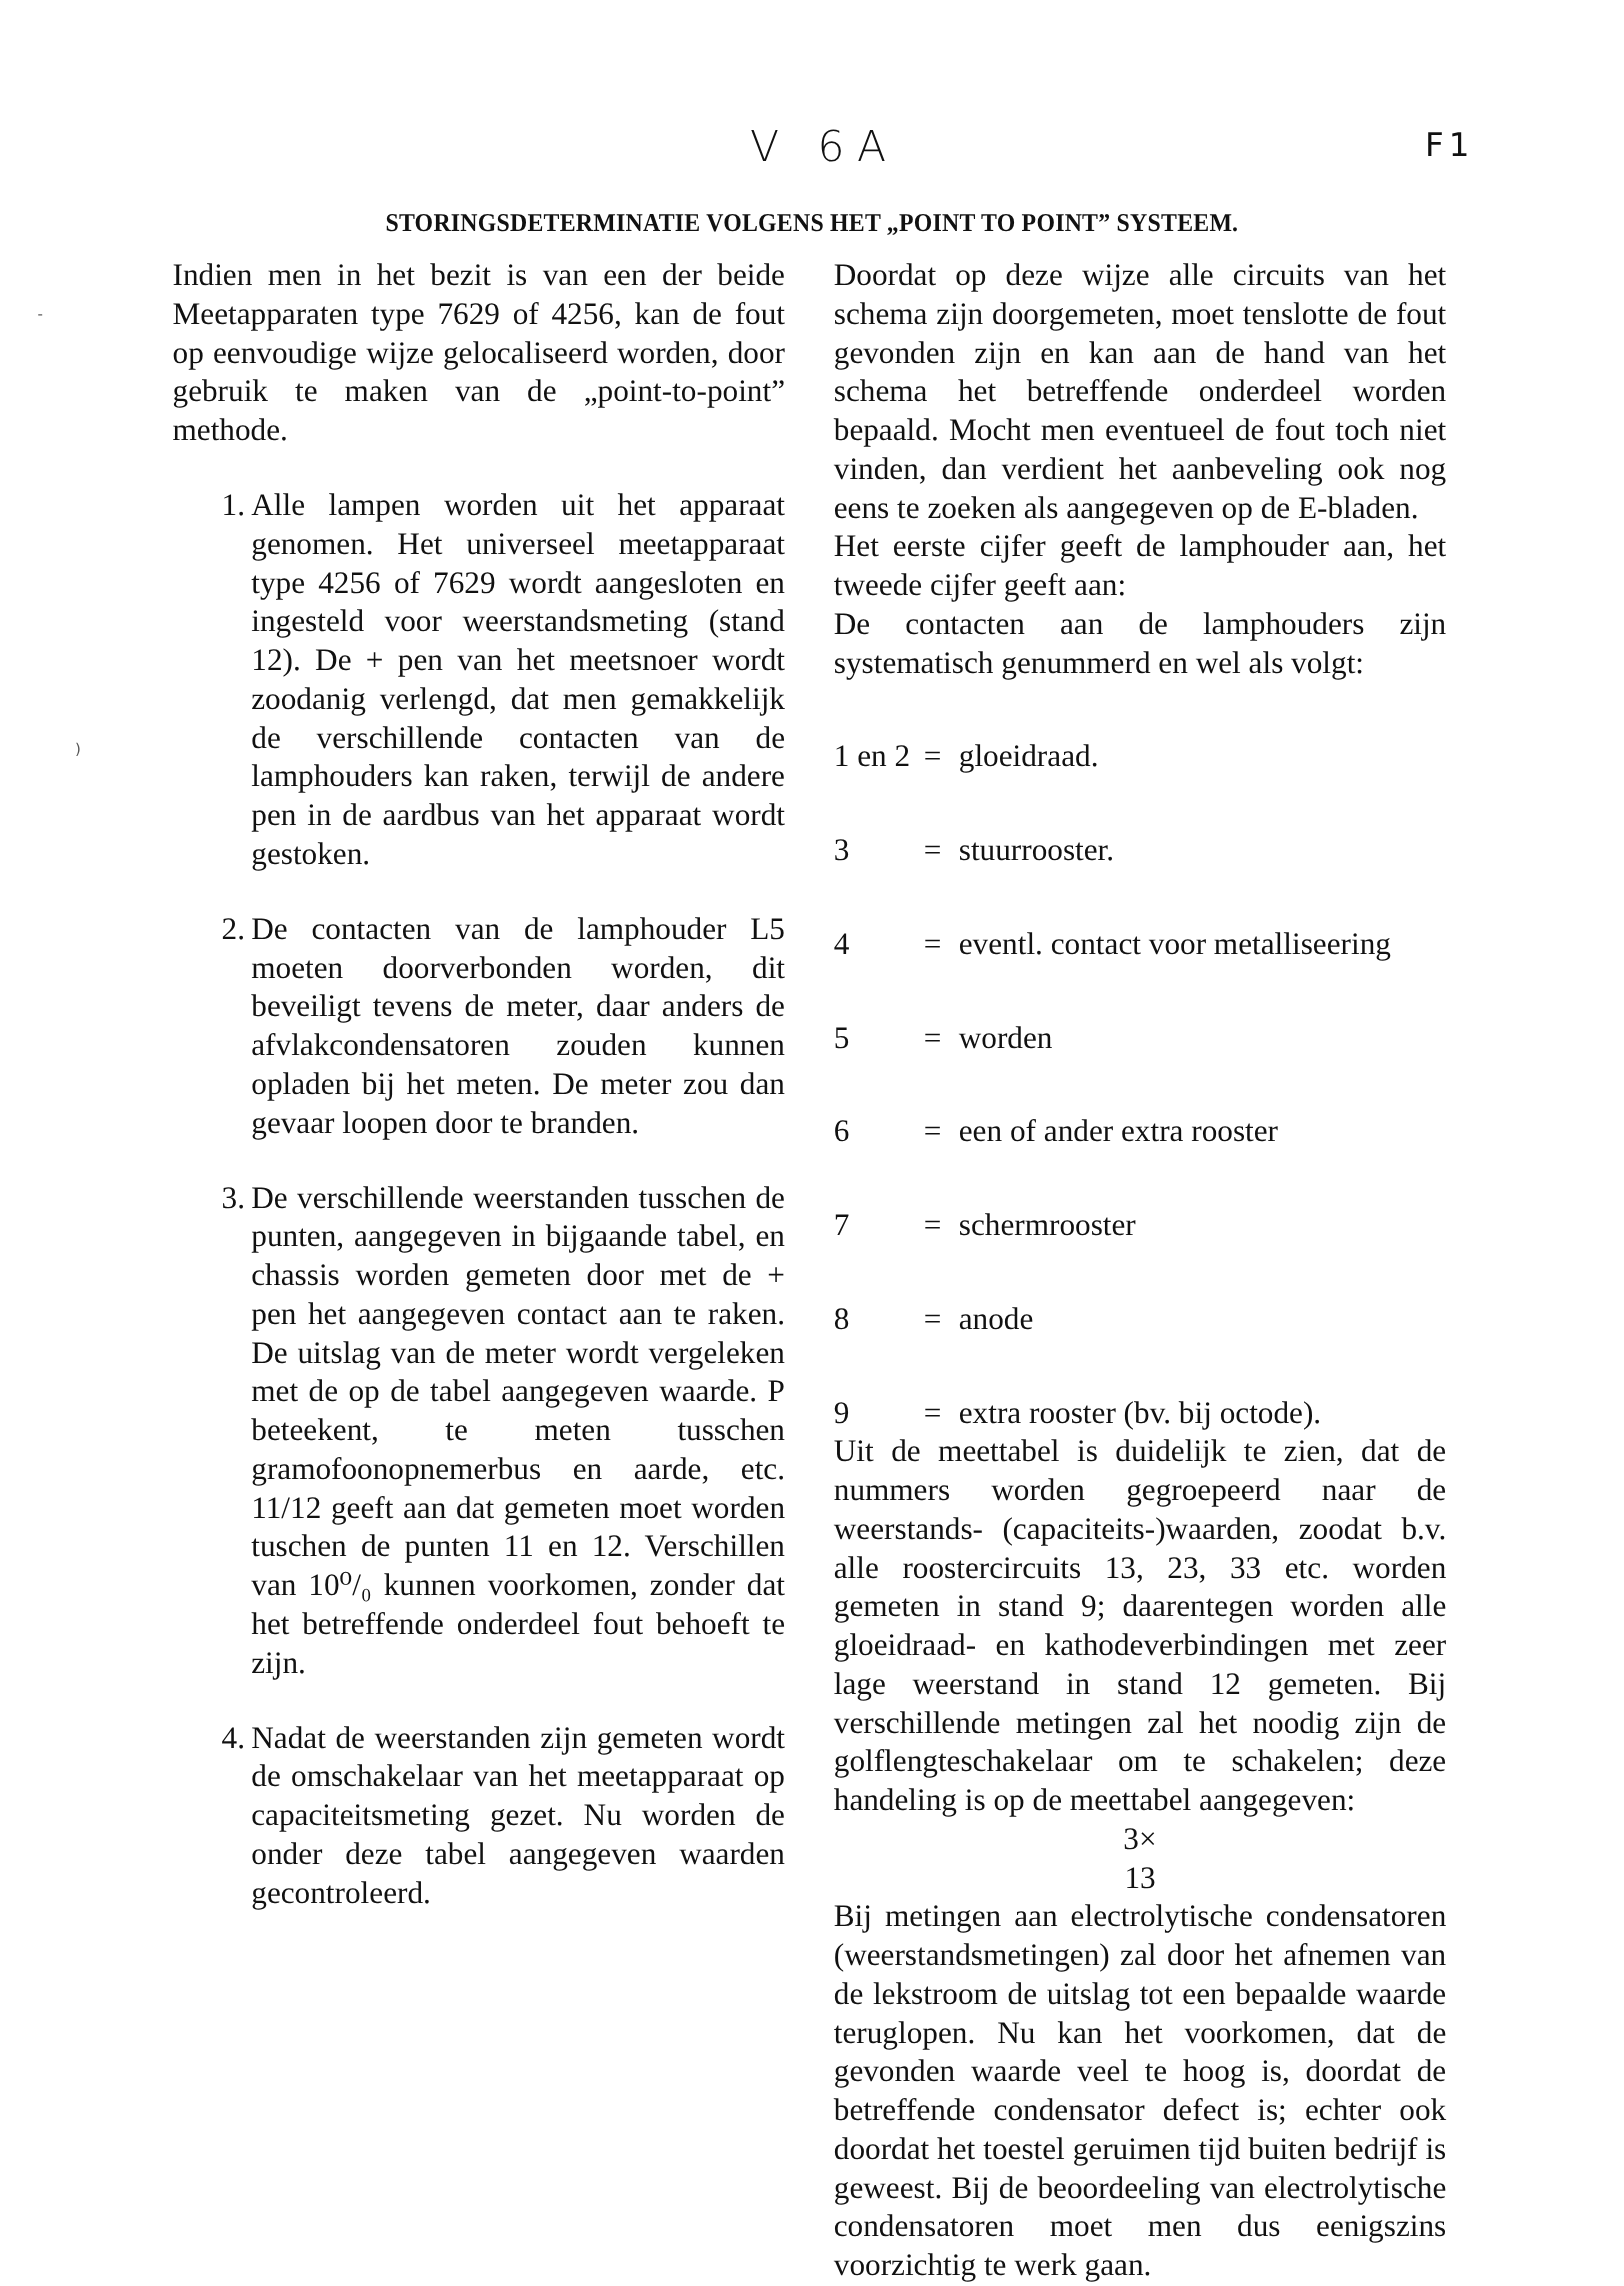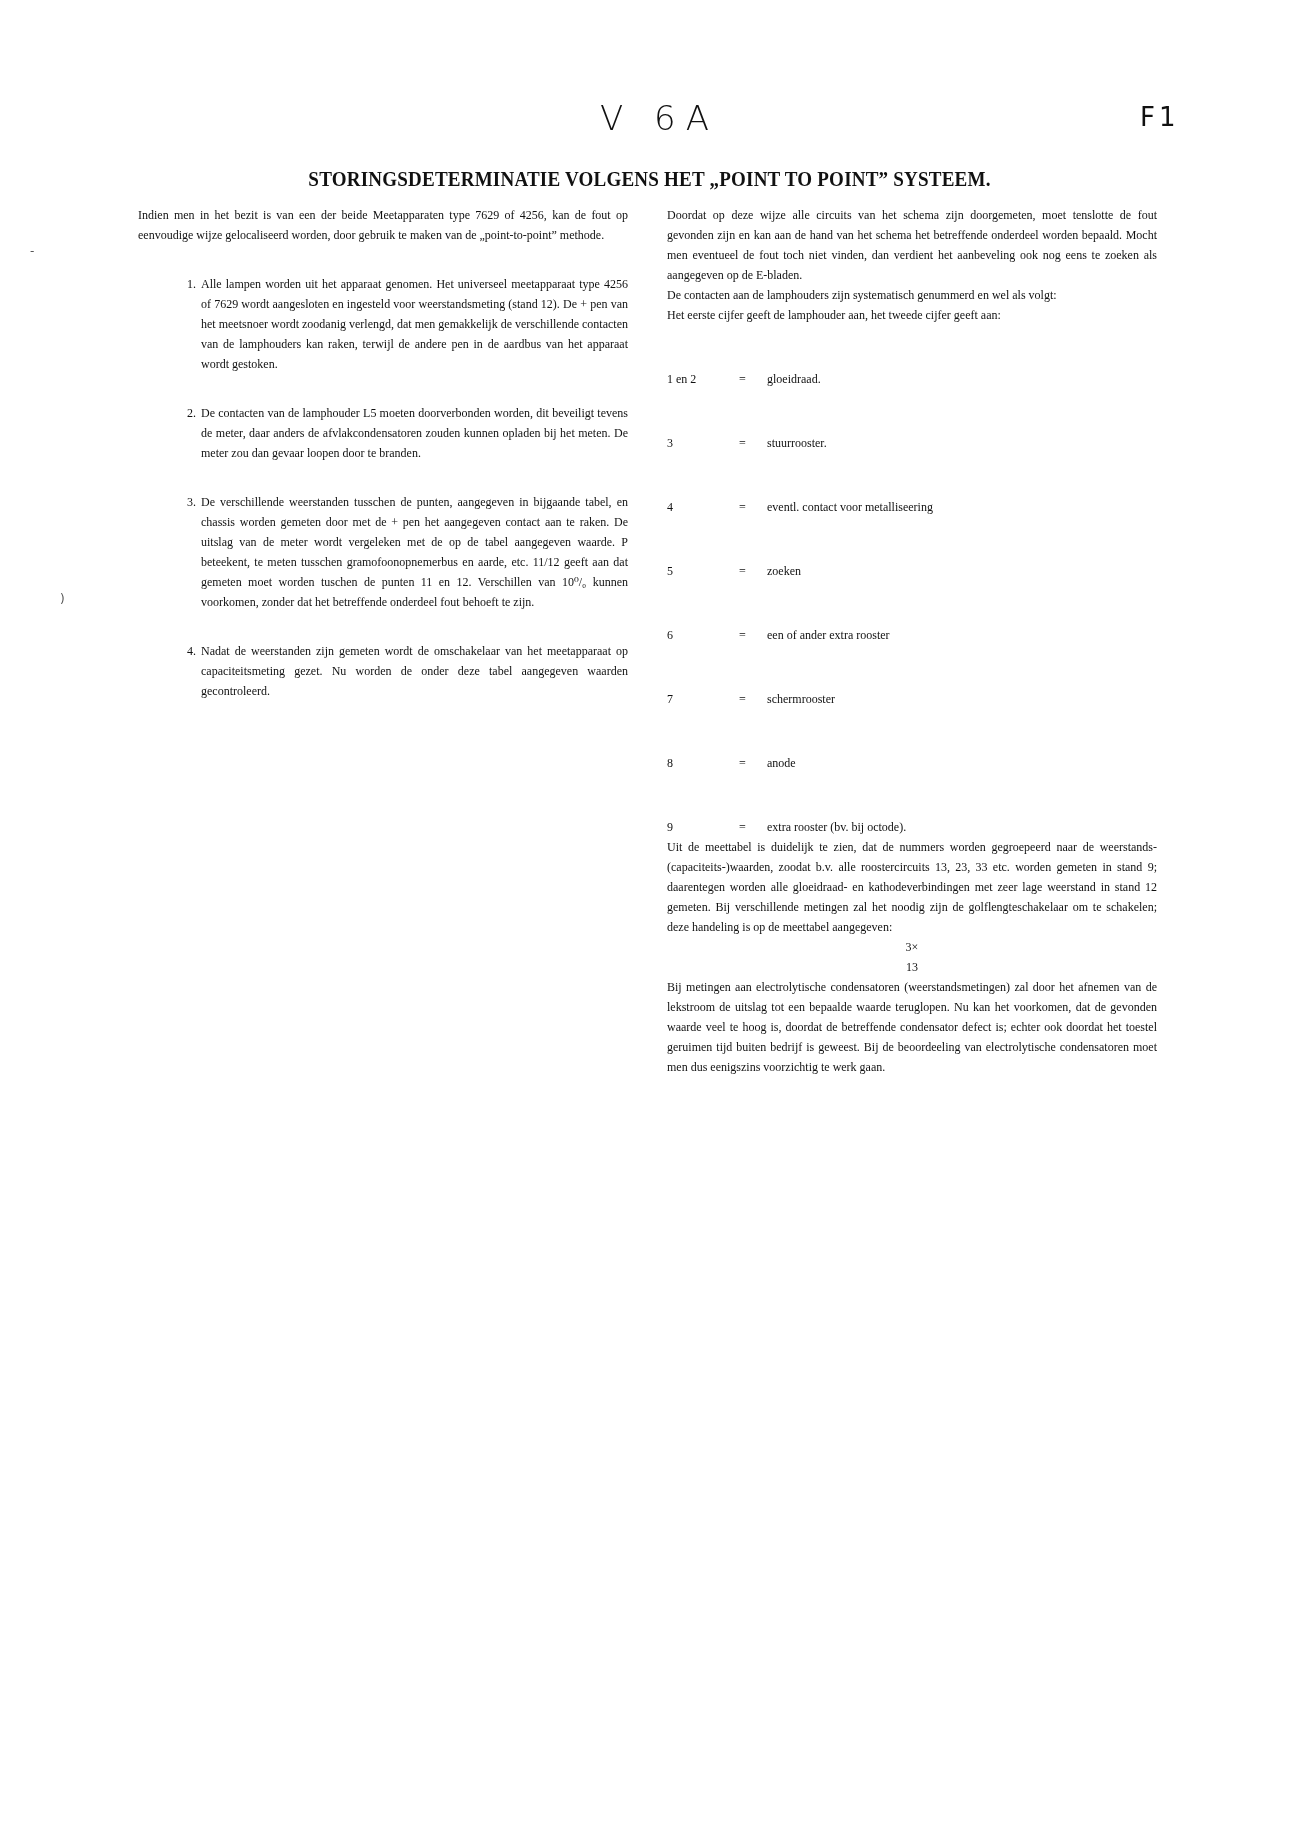--- a/index.html
+++ b/index.html
@@ -4,21 +4,21 @@
 <style>
   html, body { margin: 0; padding: 0; background: #ffffff; }
   body { width: 1299px; height: 1829px; position: relative; overflow: hidden;
          font-family: "Liberation Serif", "DejaVu Serif", serif; color: #111; }
   .page-code { position: absolute; top: 98px; left: 600px; font-family: "DejaVu Sans", sans-serif;
                font-size: 34px; letter-spacing: 10px; font-weight: 300; }
   .sheet-id { position: absolute; top: 102px; left: 1140px; font-family: "DejaVu Sans", sans-serif;
               font-size: 26px; letter-spacing: 4px; }
   .title { position: absolute; top: 168px; left: 0; width: 1299px; text-align: center;
            font-size: 20.5px; font-weight: bold; letter-spacing: 0.2px; transform: scaleX(0.93); }
-  .col { position: absolute; top: 205px; width: 490px; font-size: 12px; line-height: 20px; }
+  .col { position: absolute; top: 205px; width: 490px; font-size: 25px; line-height: 31px; }
   .col-left { left: 138px; }
   .col-right { left: 667px; }
   p { margin: 0; text-align: justify; }
   .last-line { text-align-last: left; }
   ol { list-style: none; margin: 0; padding: 0; }
   li { position: relative; padding-left: 63px; }
   li .num { position: absolute; left: 48px; top: 0; width: 20px; text-align: right; margin-left: -10px; }
   li p { text-align: justify; margin-top: 29px; }
   .contacts { margin: 0; padding: 0; }
   .contact-row { display: flex; margin-top: 44px; }
@@ -51,42 +51,42 @@
     </li>
     <li>
       <span class="num">4.</span>
       <p class="last-line">Nadat de weerstanden zijn gemeten wordt de omschakelaar van het meetapparaat op capaciteitsmeting gezet. Nu worden de onder deze tabel aangegeven waarden gecontroleerd.</p>
     </li>
   </ol>
 </div>
 
 <div class="col col-right">
   <p class="last-line">Doordat op deze wijze alle circuits van het schema zijn doorgemeten, moet tenslotte de fout gevonden zijn en kan aan de hand van het schema het betreffende onderdeel worden bepaald. Mocht men eventueel de fout toch niet vinden, dan verdient het aanbeveling ook nog eens te zoeken als aangegeven op de E-bladen.</p>
+  <p class="last-line">Het eerste cijfer geeft de lamphouder aan, het tweede cijfer geeft aan:</p>
   <p class="last-line">De contacten aan de lamphouders zijn systematisch genummerd en wel als volgt:</p>
-  <p class="last-line">Het eerste cijfer geeft de lamphouder aan, het tweede cijfer geeft aan:</p>
   <div class="contacts">
     <div class="contact-row">
       <span class="cnum">1 en 2</span>
       <span class="eq">=</span>
       <span>gloeidraad.</span>
     </div>
     <div class="contact-row">
       <span class="cnum">3</span>
       <span class="eq">=</span>
       <span>stuurrooster.</span>
     </div>
     <div class="contact-row">
       <span class="cnum">4</span>
       <span class="eq">=</span>
       <span>eventl. contact voor metalliseering</span>
     </div>
     <div class="contact-row">
       <span class="cnum">5</span>
       <span class="eq">=</span>
-      <span>zoeken</span>
+      <span>worden</span>
     </div>
     <div class="contact-row">
       <span class="cnum">6</span>
       <span class="eq">=</span>
       <span>een of ander extra rooster</span>
     </div>
     <div class="contact-row">
       <span class="cnum">7</span>
       <span class="eq">=</span>
       <span>schermrooster</span>

